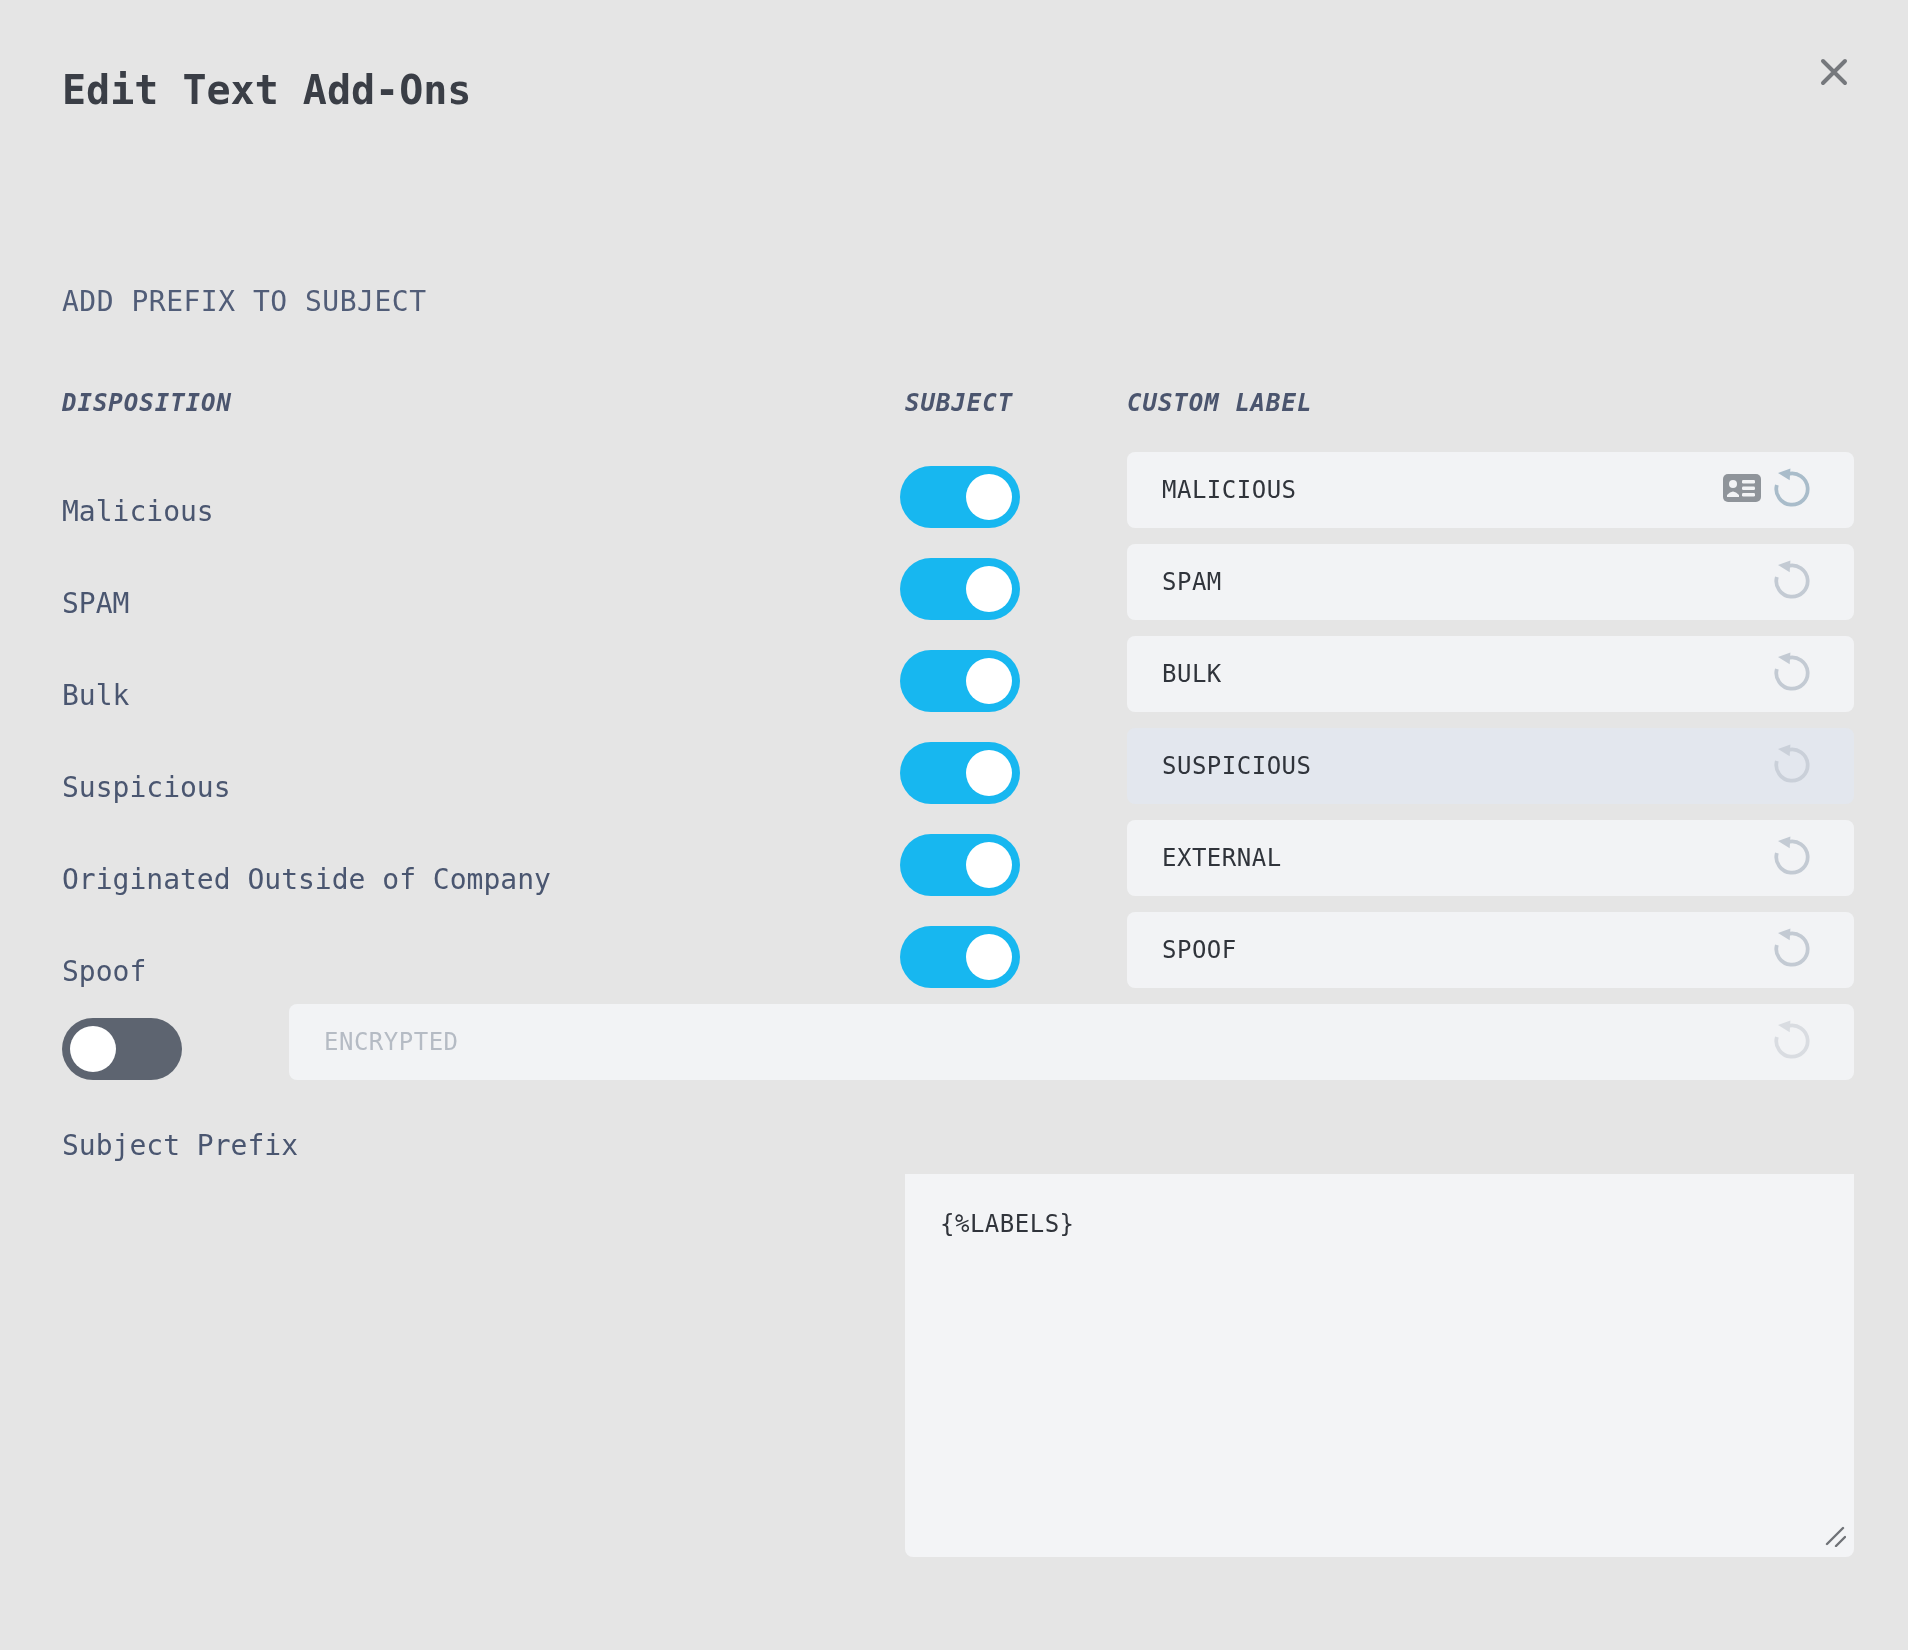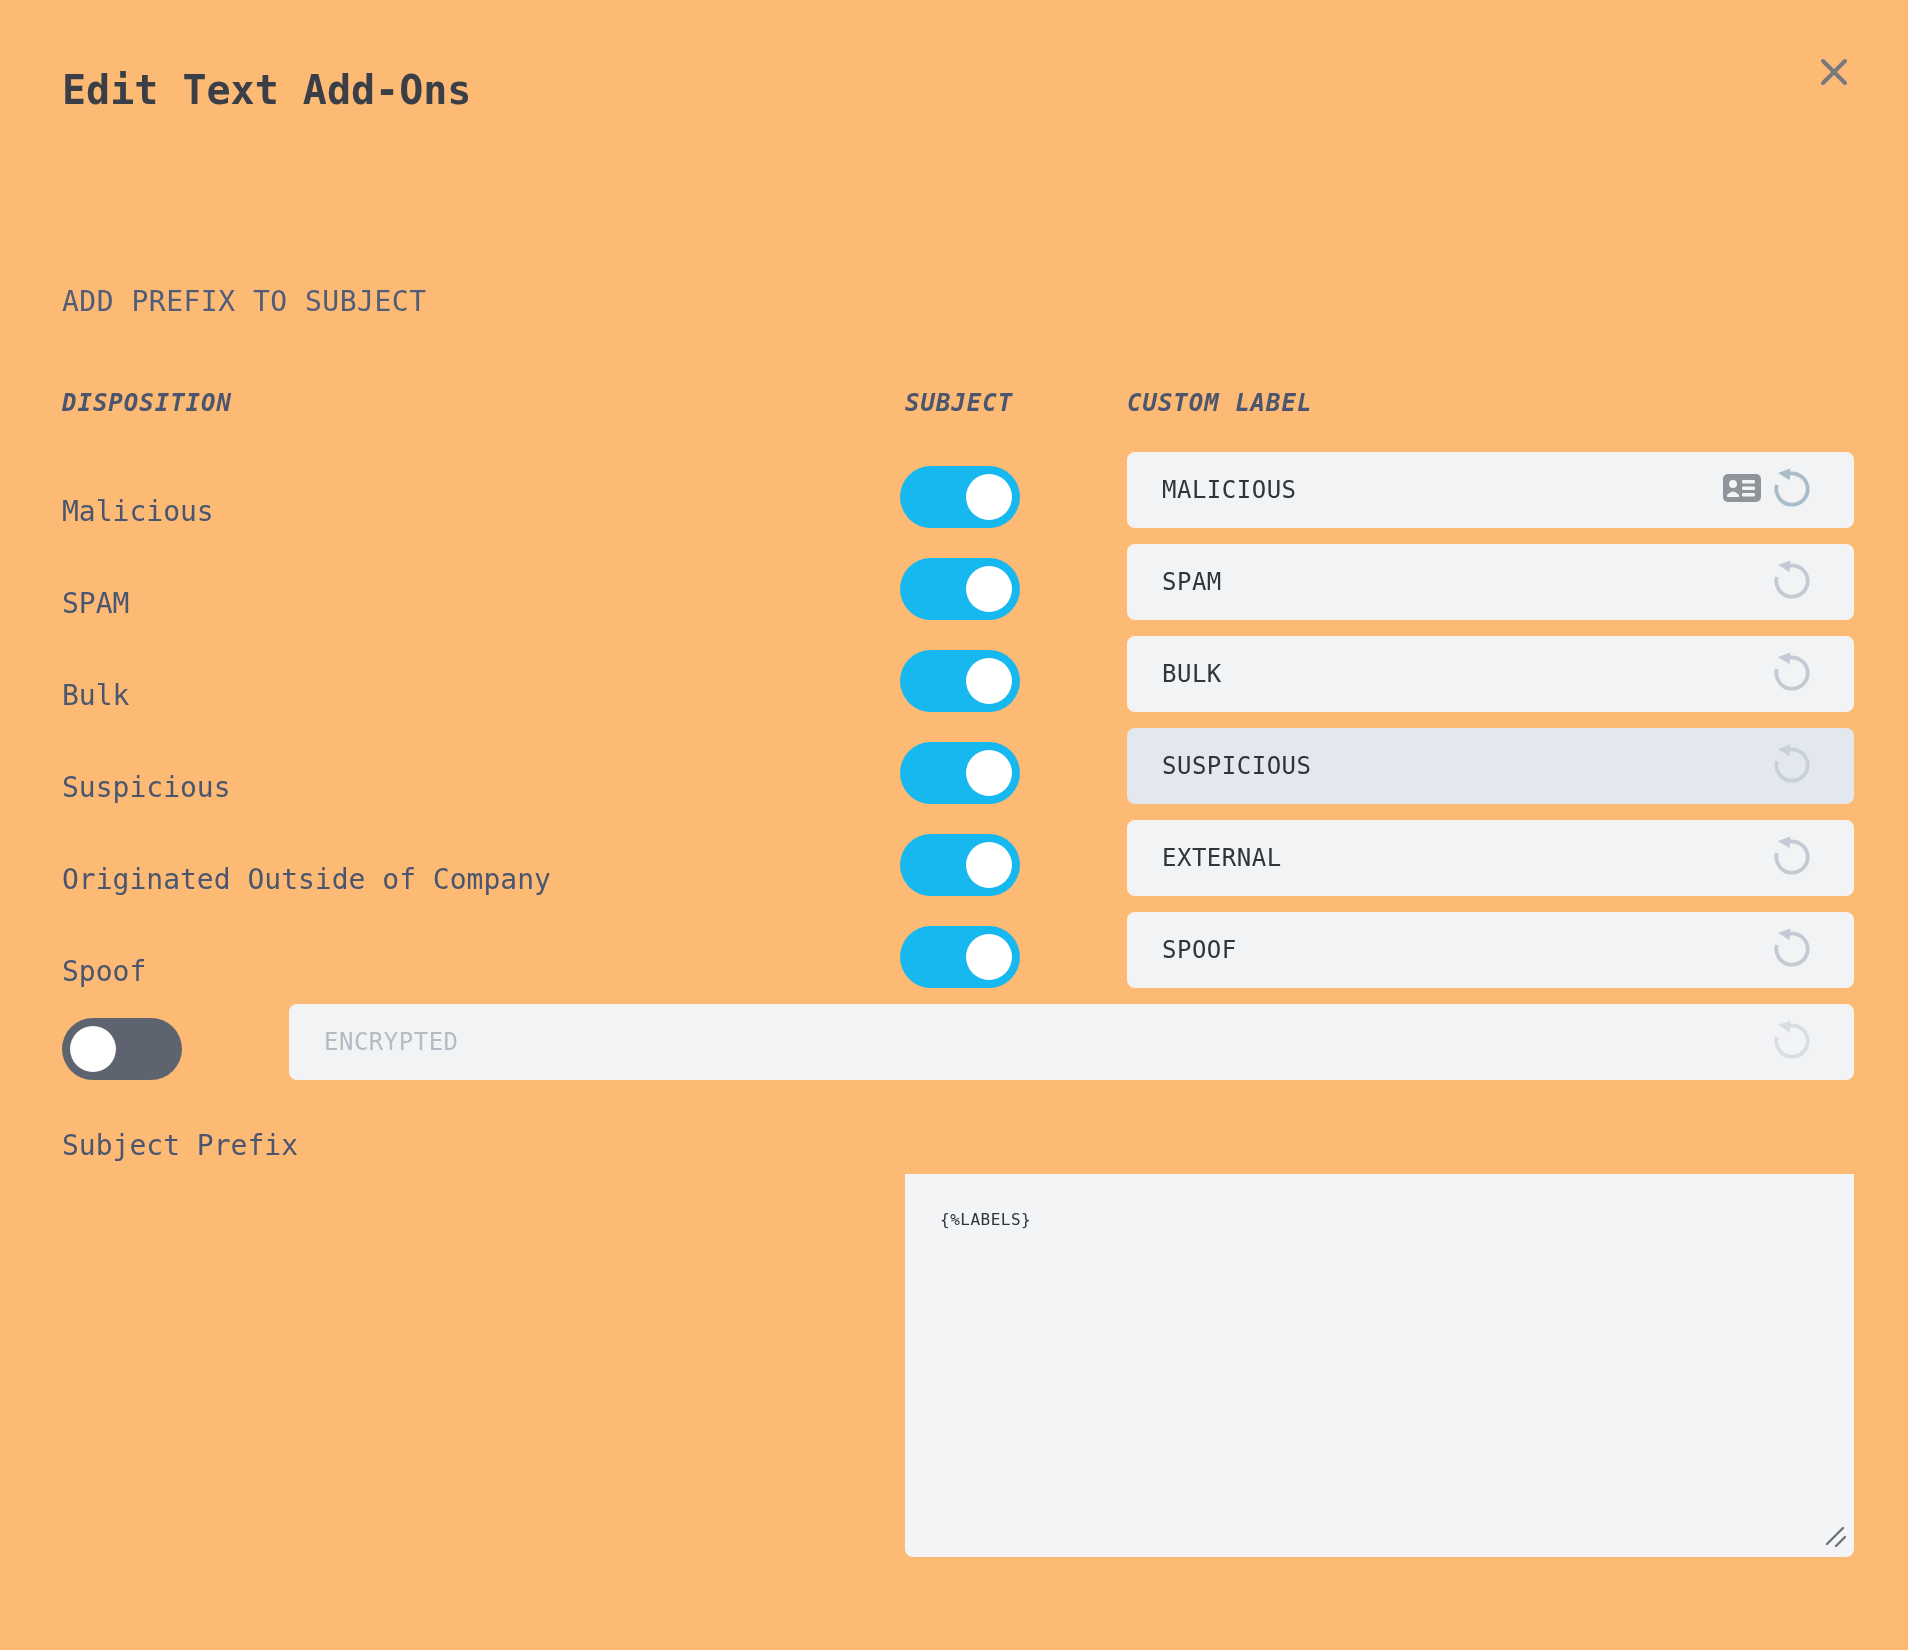--- a/index.html
+++ b/index.html
@@ -1,17 +1,17 @@
 <!DOCTYPE html>
 <html><head>
 <meta charset="utf-8">
 <style>
   html,body{margin:0;padding:0;background:#ffffff;}
   .page{
-    position:relative;width:1908px;height:1650px;background:#fdba74;overflow:hidden;
+    position:relative;width:1908px;height:1650px;background:#e5e5e5;overflow:hidden;
     font-family:"DejaVu Sans Mono","Liberation Mono",monospace;
   }
   
   .dialog-title{
     position:absolute;left:62px;top:66px;
     font-size:40px;font-weight:600;color:#3a3e46;letter-spacing:0;line-height:48px;
     white-space:nowrap;
   }
   .close-btn{
     position:absolute;left:1810px;top:48px;width:48px;height:48px;
@@ -71,21 +71,21 @@
     background:#edeff2;border-radius:8px 8px 0 0;
     display:flex;align-items:center;padding:0 35px;cursor:pointer;
   }
   .options-label{font-size:24px;color:#8c93a0;letter-spacing:0.5px;}
   .options-caret{font-size:17px;color:#b9bdc5;margin-left:16px;}
   .sp-textarea{
     position:absolute;left:905px;top:1174px;width:949px;height:383px;box-sizing:border-box;
     background:#f3f4f6;border-radius:0 0 8px 8px;
     padding:36px 35px;cursor:text;
   }
-  .sp-value{font-size:16px;color:#30343b;letter-spacing:0.5px;white-space:pre;}
+  .sp-value{font-size:24px;color:#30343b;letter-spacing:0.5px;white-space:pre;}
   .resize-handle{position:absolute;right:8px;bottom:6px;cursor:nwse-resize;display:block;}
 </style>
 </head>
 <body>
 
 <div class="page">
 
   <div class="dialog-title">Edit Text Add-Ons</div>
 
   <button class="close-btn">

